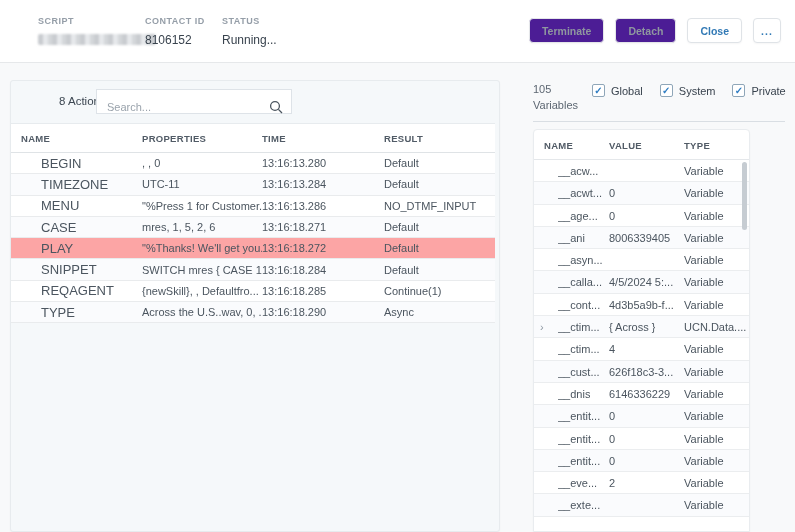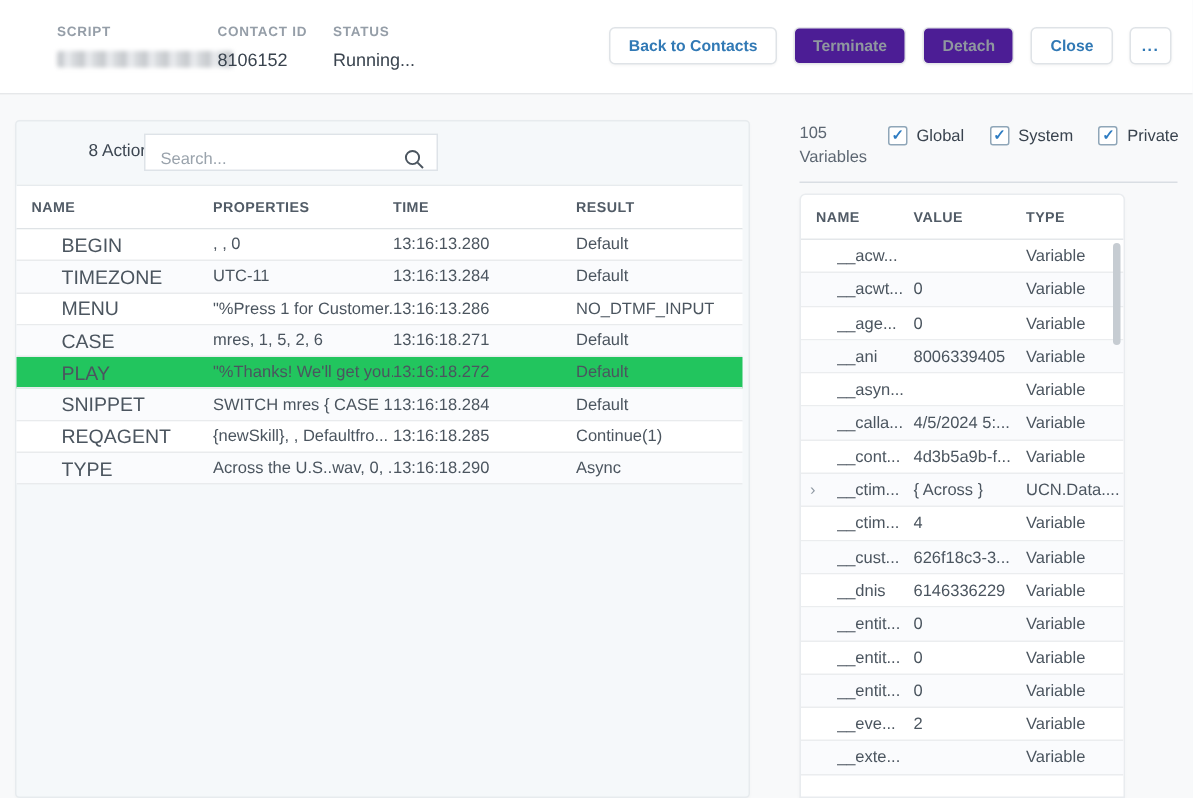--- a/index.html
+++ b/index.html
@@ -23,34 +23,34 @@
   .btn.dim{background:#4c1d95;border:1px solid #e4e6e9;color:#8f979f;}
   .btn.more{width:28px;padding:0;letter-spacing:1px;}
 
   
   .actions-card{position:absolute;left:10px;top:80px;width:490px;bottom:0;
     background:#f5f8fa;border:1px solid #e7ebee;border-radius:3px;
     box-shadow:0 1px 2px rgba(0,0,0,.03);}
   .atoolbar{position:relative;height:42px;}
   .acount{position:absolute;left:13px;top:14px;font-size:11.5px;color:#3d4752;padding-left:35px;}
   .searchbox{position:absolute;left:85px;top:8px;width:196px;height:25px;background:#fff;
-    border:1px solid #dee3e8;display:flex;align-items:flex-end;padding:0 8px;}
+    border:1px solid #dee3e8;display:flex;align-items:flex-start;padding:10px 8px;}
   .searchbox input{border:none;outline:none;flex:1;font-size:11px;color:#39434e;
     background:transparent;font-family:"Liberation Sans",sans-serif;}
   .searchbox input::placeholder{color:#9aa3ac;}
   .athead{display:flex;height:30px;align-items:center;background:#fff;margin-right:4px;
     border-top:1px solid #e7ebee;border-bottom:1px solid #dfe3e6;
     font-size:9.5px;font-weight:700;letter-spacing:.3px;color:#515b66;}
   .hc1{width:131px;padding-left:10px;}
   .c1{width:131px;padding-left:30px;}
   .c2{width:120px;}.c3{width:122px;}.c4{flex:1;}
   .arow{display:flex;height:21.3px;align-items:center;background:#fff;margin-right:4px;
     border-bottom:1px solid #e9ebed;font-size:11px;color:#4b555f;cursor:pointer;}
   .arow:nth-child(even){background:#fafbfd;}
-  .arow.selected{background:#22c55e;}
+  .arow.selected{background:#fca5a5;}
   .aname{font-size:13px;}
   .acell{white-space:nowrap;overflow:hidden;}
 
   
   .vcount{position:absolute;left:533px;top:82px;font-size:11px;color:#5d6772;line-height:1.45;}
   .filters{position:absolute;left:592px;top:84px;display:flex;gap:17px;}
   .filter{display:flex;align-items:center;gap:6px;font-size:11px;color:#39434e;cursor:pointer;}
   .checkbox{width:13px;height:13px;border:1px solid #8fa6b8;border-radius:2px;background:#fff;
     display:flex;align-items:center;justify-content:center;
     color:#2e7cc2;font-size:10px;font-weight:700;line-height:1;}
@@ -83,21 +83,20 @@
   </div>
   <div class="meta" style="left:145px;">
     <div class="label">CONTACT ID</div>
     <div class="value">8106152</div>
   </div>
   <div class="meta" style="left:222px;">
     <div class="label">STATUS</div>
     <div class="value">Running...</div>
   </div>
   <div class="topbar-buttons">
-    <div class="btn ghost">Back to Contacts</div>
     <div class="btn dim">Terminate</div>
     <div class="btn dim">Detach</div>
     <div class="btn ghost">Close</div>
     <div class="btn ghost more">...</div>
   </div>
 </div>
 
 <div class="actions-card">
   <div class="atoolbar">
     <div class="acount">8 Actions</div>

